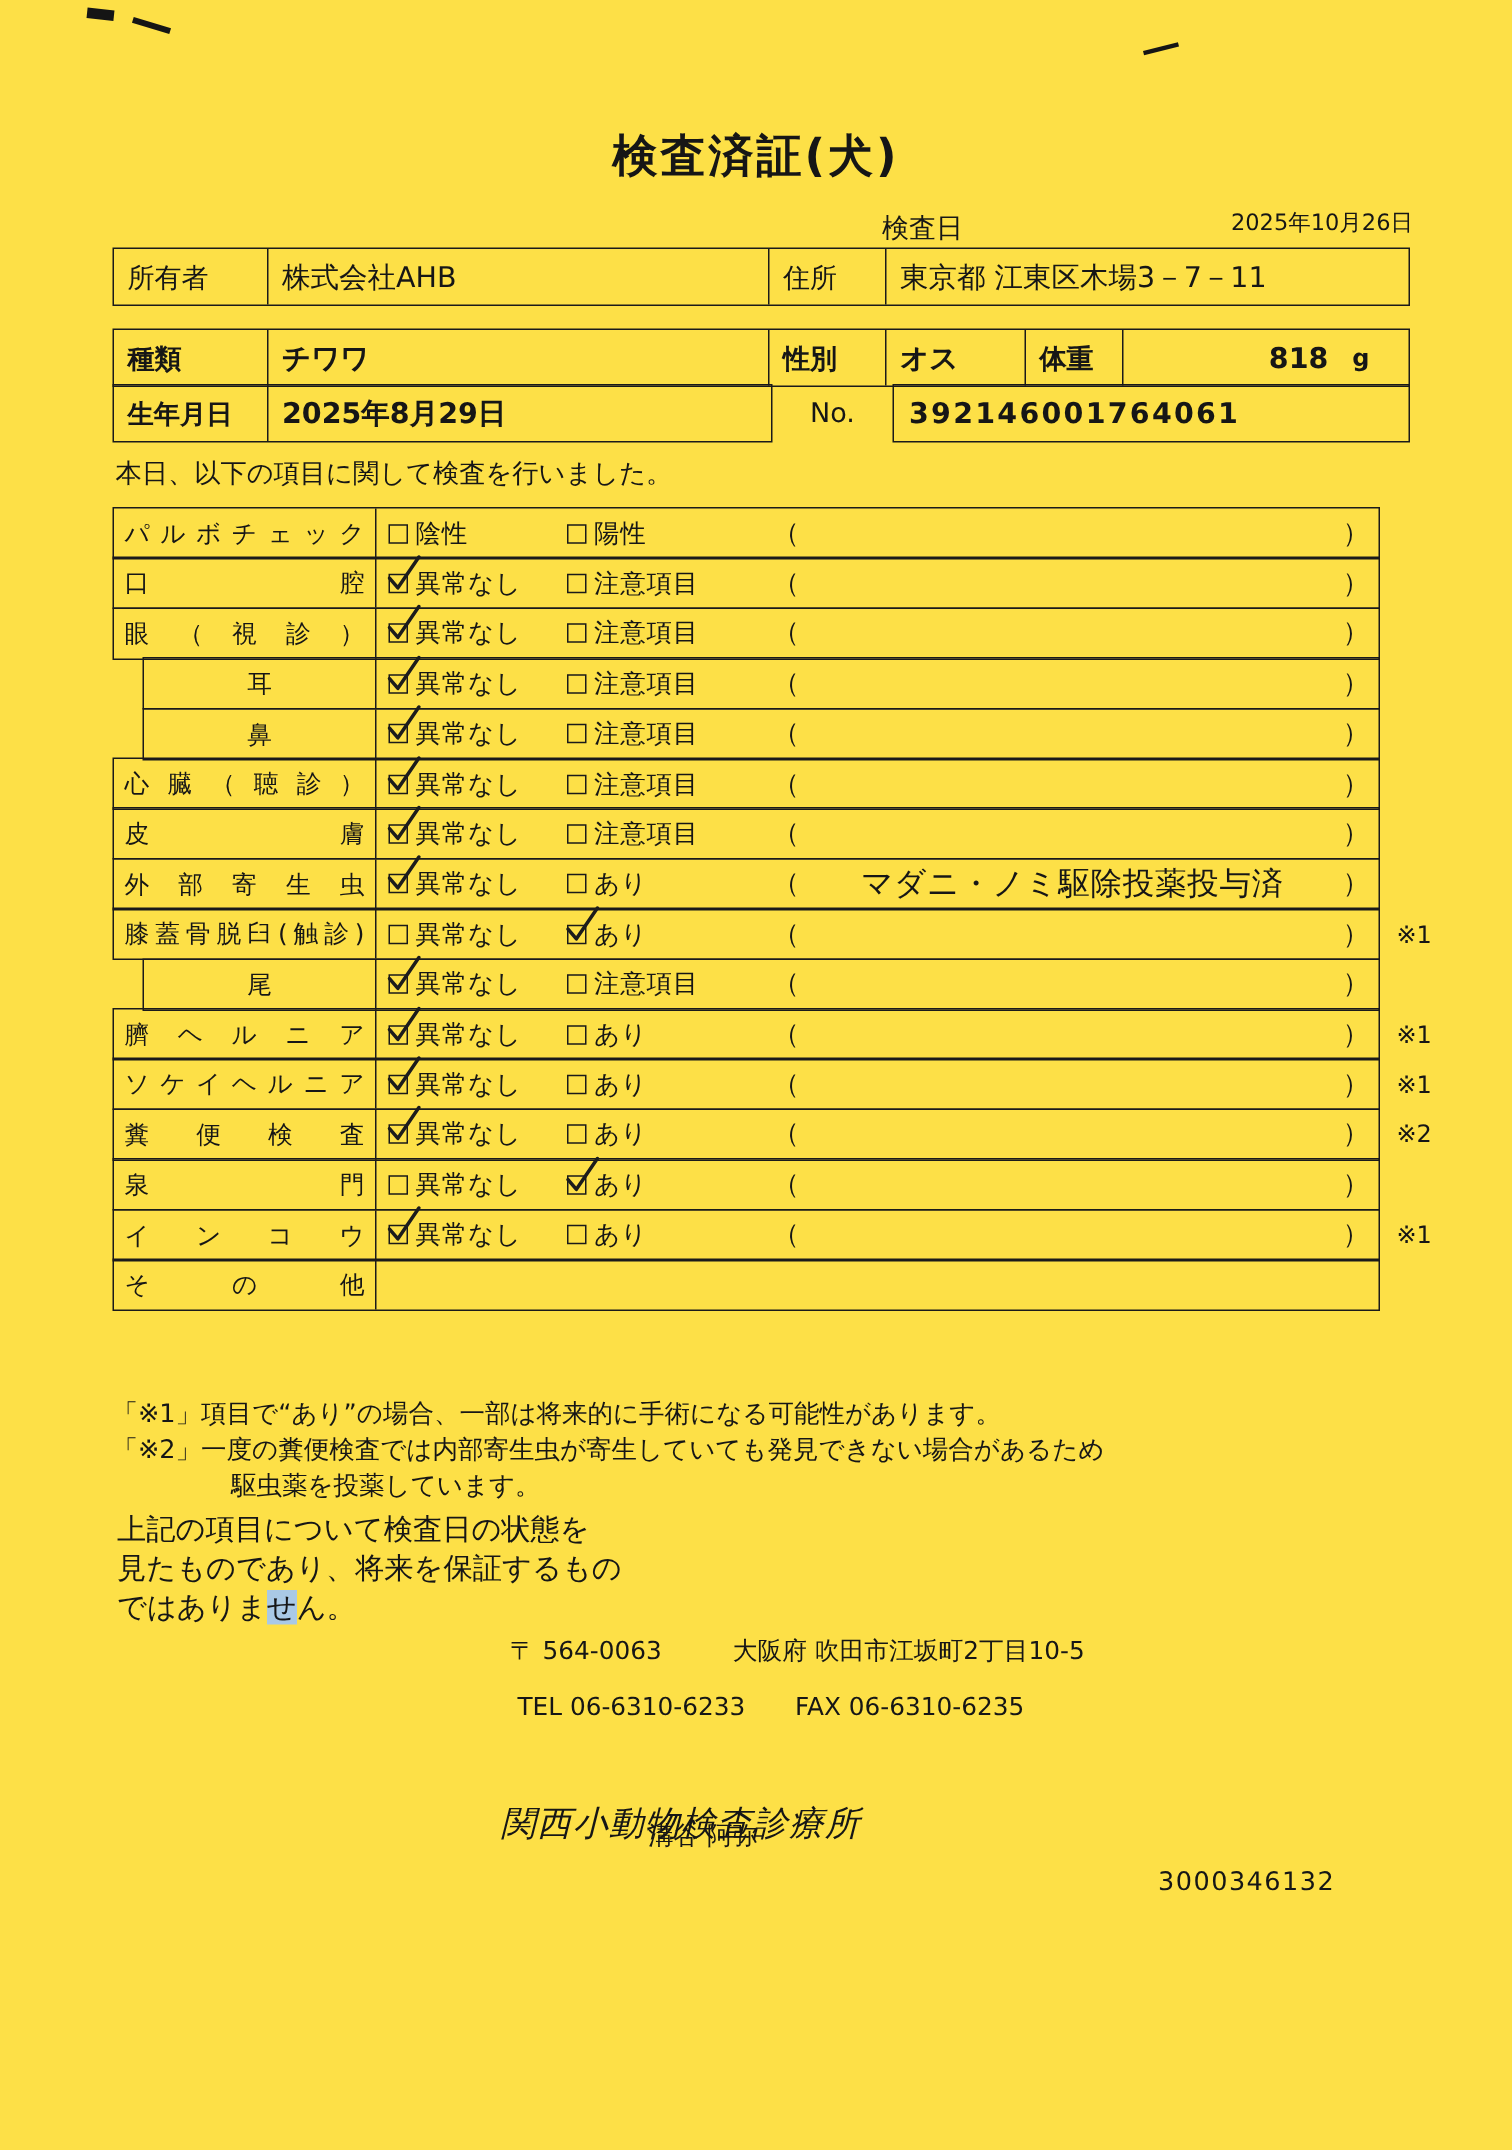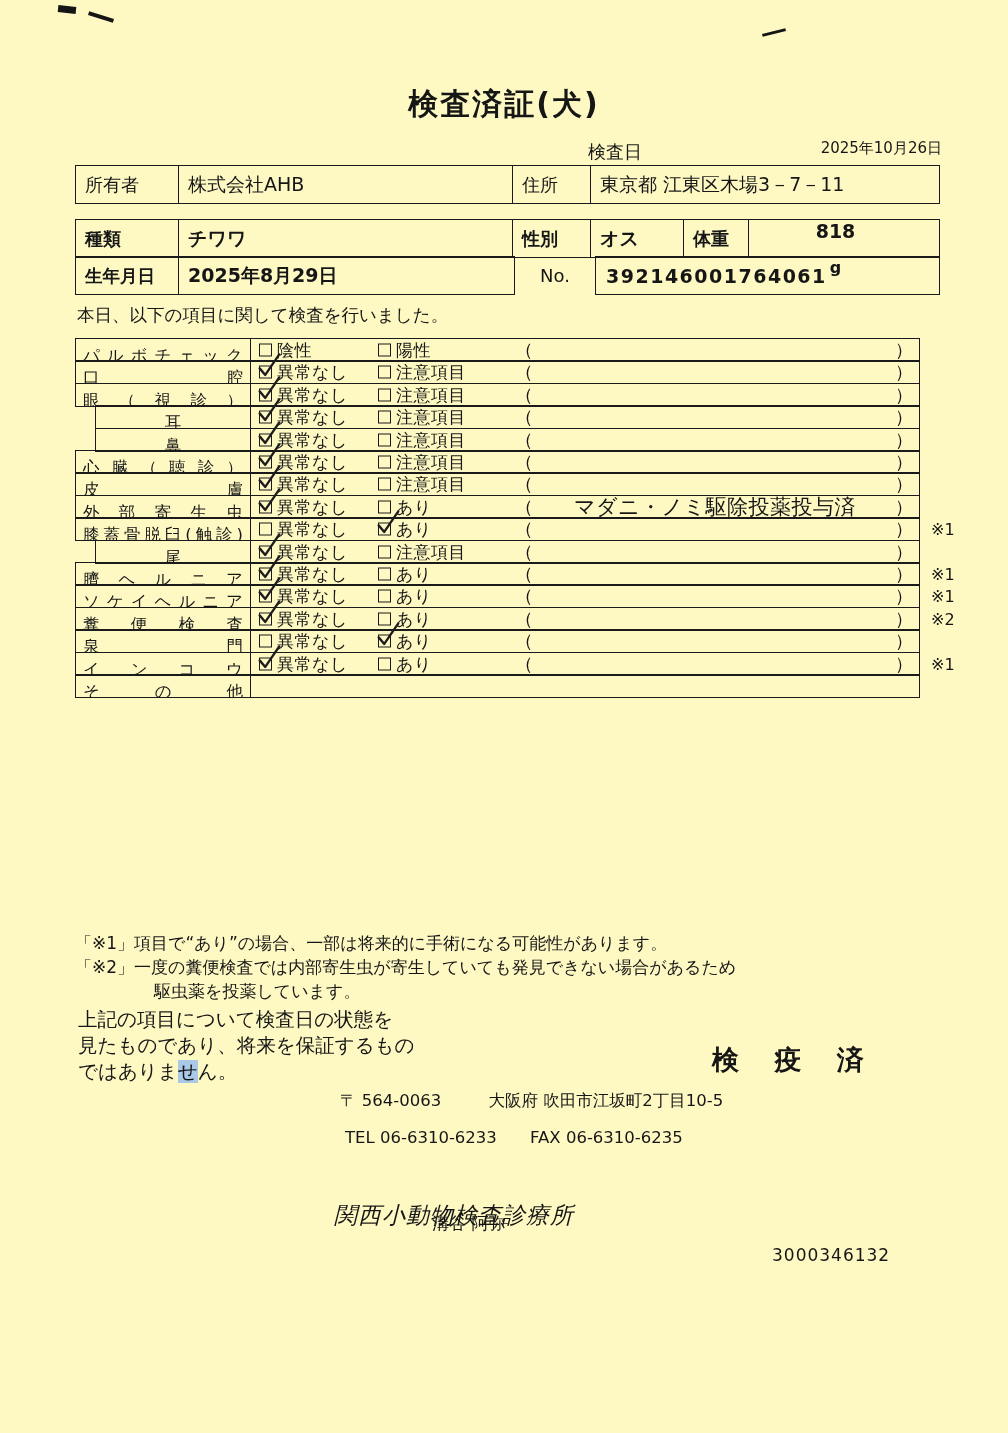--- a/index.html
+++ b/index.html
@@ -1,18 +1,18 @@
 <!DOCTYPE html>
 <html><head>
 <meta charset="utf-8">
 <style>
   html,body { margin:0; padding:0; background:#e8e8e8; }
   .page {
     position:relative; width:1008px; height:1433px; margin:0 auto;
-    background:#fef9c3; overflow:hidden; color:#161616;
+    background:#fde047; overflow:hidden; color:#161616;
     font-family:"DejaVu Sans","Liberation Sans",sans-serif;
   }
   .abs { position:absolute; }
 
   
   .artifact { position:absolute; background:#151515; }
 
   .title { top:84px; left:0; width:100%; text-align:center; font-size:30px; font-weight:700; letter-spacing:2px; }
 
   .date-label { top:140px; left:588px; font-size:18px; }
@@ -21,35 +21,35 @@
   
   .itable { position:absolute; left:75px; width:865px; height:39px; border:1.6px solid #1a1a1a; display:flex; box-sizing:border-box; }
   .cell { border-right:1.6px solid #1a1a1a; box-sizing:border-box; display:flex; align-items:center; padding:0 9px; font-size:18px; white-space:nowrap; overflow:visible; }
   .cell.last { border-right:none; flex:1; }
   .cell.val { font-size:19px; }
   .w-lbl1 { width:103px; }
   .w-val1 { width:334px; }
   .w-lbl2 { width:78px; }
   .w-sex  { width:93px; }
   .w-wlbl { width:65px; }
-  .cell.weight { justify-content:flex-start; gap:16px; padding-right:26px;flex-direction:column; }
+  .cell.weight { justify-content:flex-end; gap:16px; padding-right:26px; }
 
   .row-c { position:absolute; left:75px; top:256.4px; width:865px; height:39px; display:flex; box-sizing:border-box; }
   .cbox { border:1.6px solid #1a1a1a; box-sizing:border-box; display:flex;font-weight:bold; }
   .cbox1 { width:440px; }
   .cbox1 .in-lbl { width:103px; border-right:1.6px solid #1a1a1a; box-sizing:border-box; display:flex; align-items:center; padding:0 9px; font-size:17.5px; }
   .cbox1 .in-val { flex:1; display:flex; align-items:center; padding:0 9px; font-size:19px; }
   .no-gap { width:80px; display:flex; align-items:center; justify-content:center; font-size:18px; }
   .cbox2 { flex:1; align-items:center; padding:0 10px; font-size:19px; letter-spacing:1.5px; }
 
   .intro { top:303px; left:77px; font-size:17.5px; }
 
   
   .checklist { position:absolute; left:75px; top:338px; width:845px; }
-  .row { position:relative; height:24px; border:1.6px solid #1a1a1a; margin-top:-1.6px; display:flex; box-sizing:border-box; overflow:visible; background:transparent; }
+  .row { position:relative; height:35px; border:1.6px solid #1a1a1a; margin-top:-1.6px; display:flex; box-sizing:border-box; overflow:visible; background:transparent; }
   .row:first-child { margin-top:0; }
   .row.inset { margin-left:20px; width:825px; }
   .label-cell { width:175px; border-right:1.6px solid #1a1a1a; box-sizing:border-box; font-size:16.5px; line-height:34.8px; padding:0 7px; overflow:hidden; }
   .row.inset .label-cell { width:155px; }
   .label-cell.justify { text-align:justify; text-align-last:justify; }
   .label-cell.center { text-align:center; }
   .content { position:relative; flex:1; font-size:17px; }
   .opt { position:absolute; top:50%; transform:translateY(-50%); display:flex; align-items:center; gap:5px; white-space:nowrap; }
   .opt1 { left:8px; }
   .opt2 { left:127px; }
@@ -451,21 +451,20 @@
   </div>
 
   <div class="abs disclaimer">
     <div>上記の項目について検査日の状態を</div>
     <div>見たものであり、将来を保証するもの</div>
     <div>
       <span>ではありま</span><span class="hl">せ</span><span>ん。</span>
     </div>
   </div>
 
-  <div class="abs stamp">検 疫 済</div>
 
   <div class="abs postal-line">
     <span>〒 564-0063</span>
     <span class="addr">大阪府 吹田市江坂町2丁目10-5</span>
   </div>
   <div class="abs tel-line">
     <span>TEL 06-6310-6233</span>
     <span class="fax">FAX 06-6310-6235</span>
   </div>
   <div class="abs clinic-name">関西小動物検査診療所</div>

